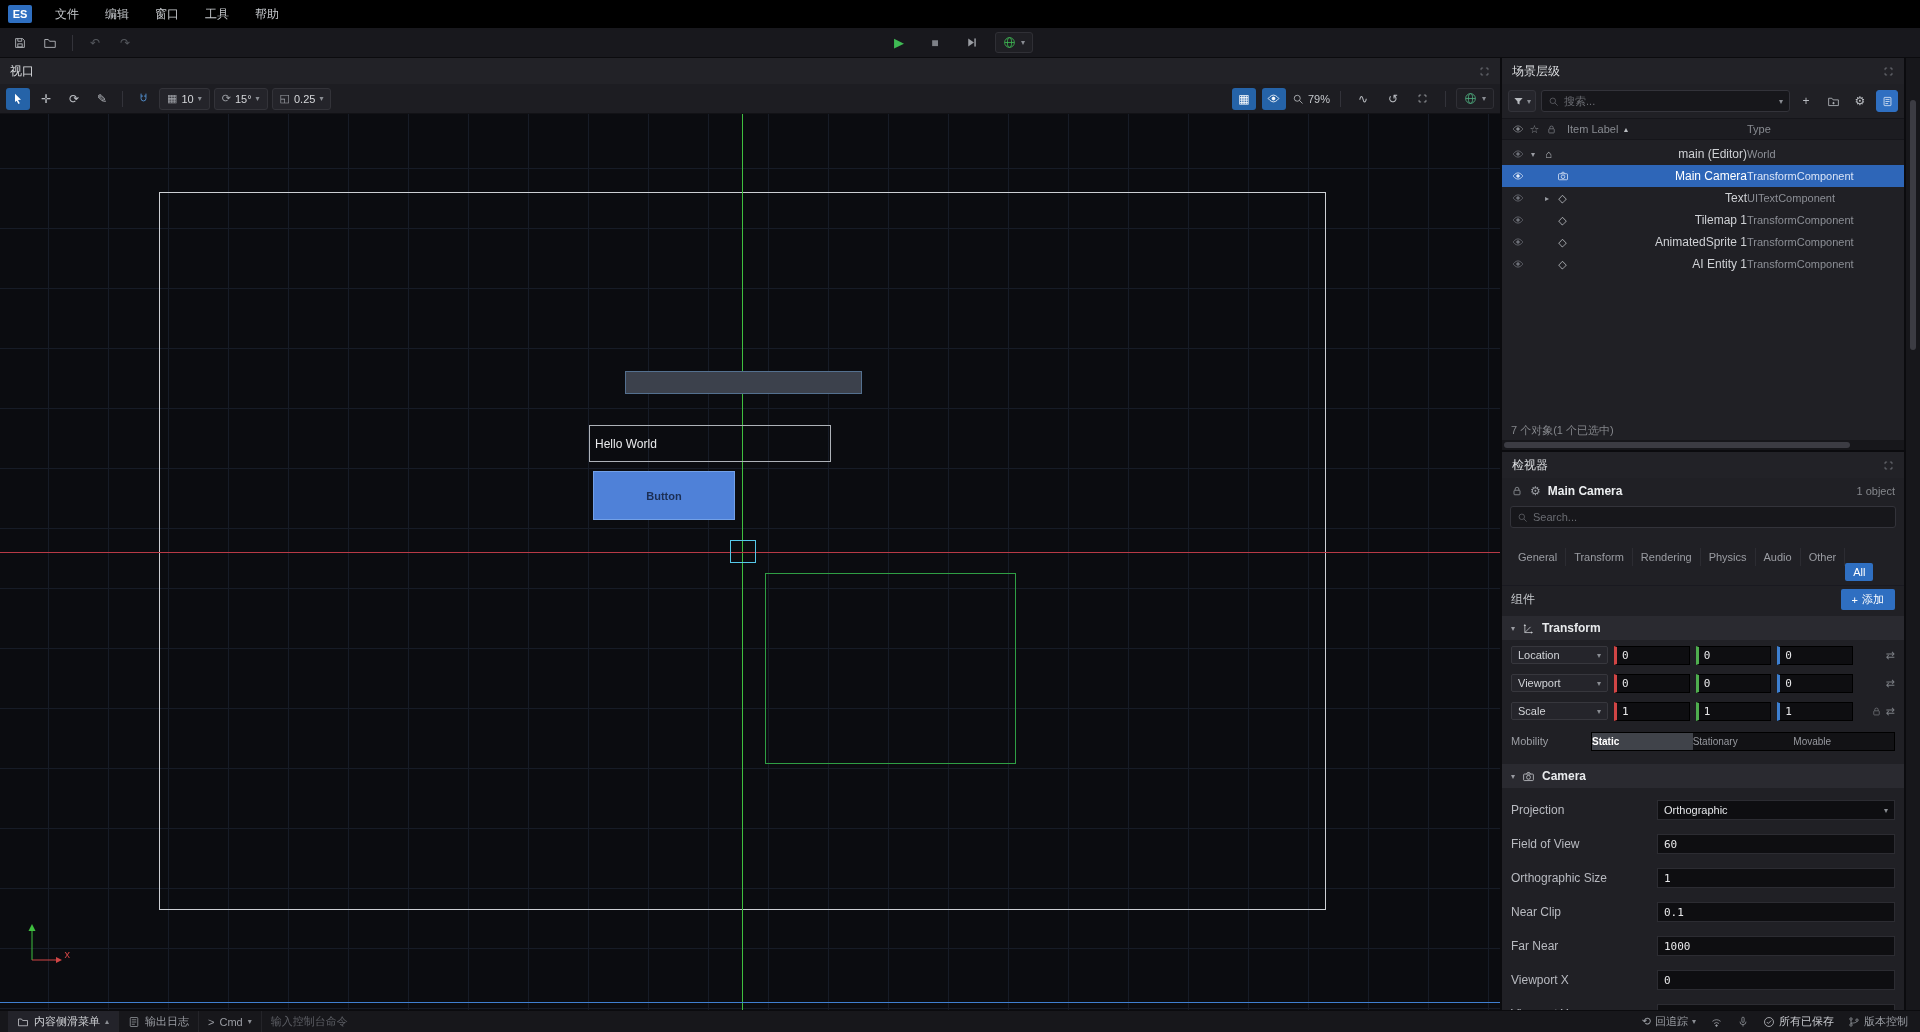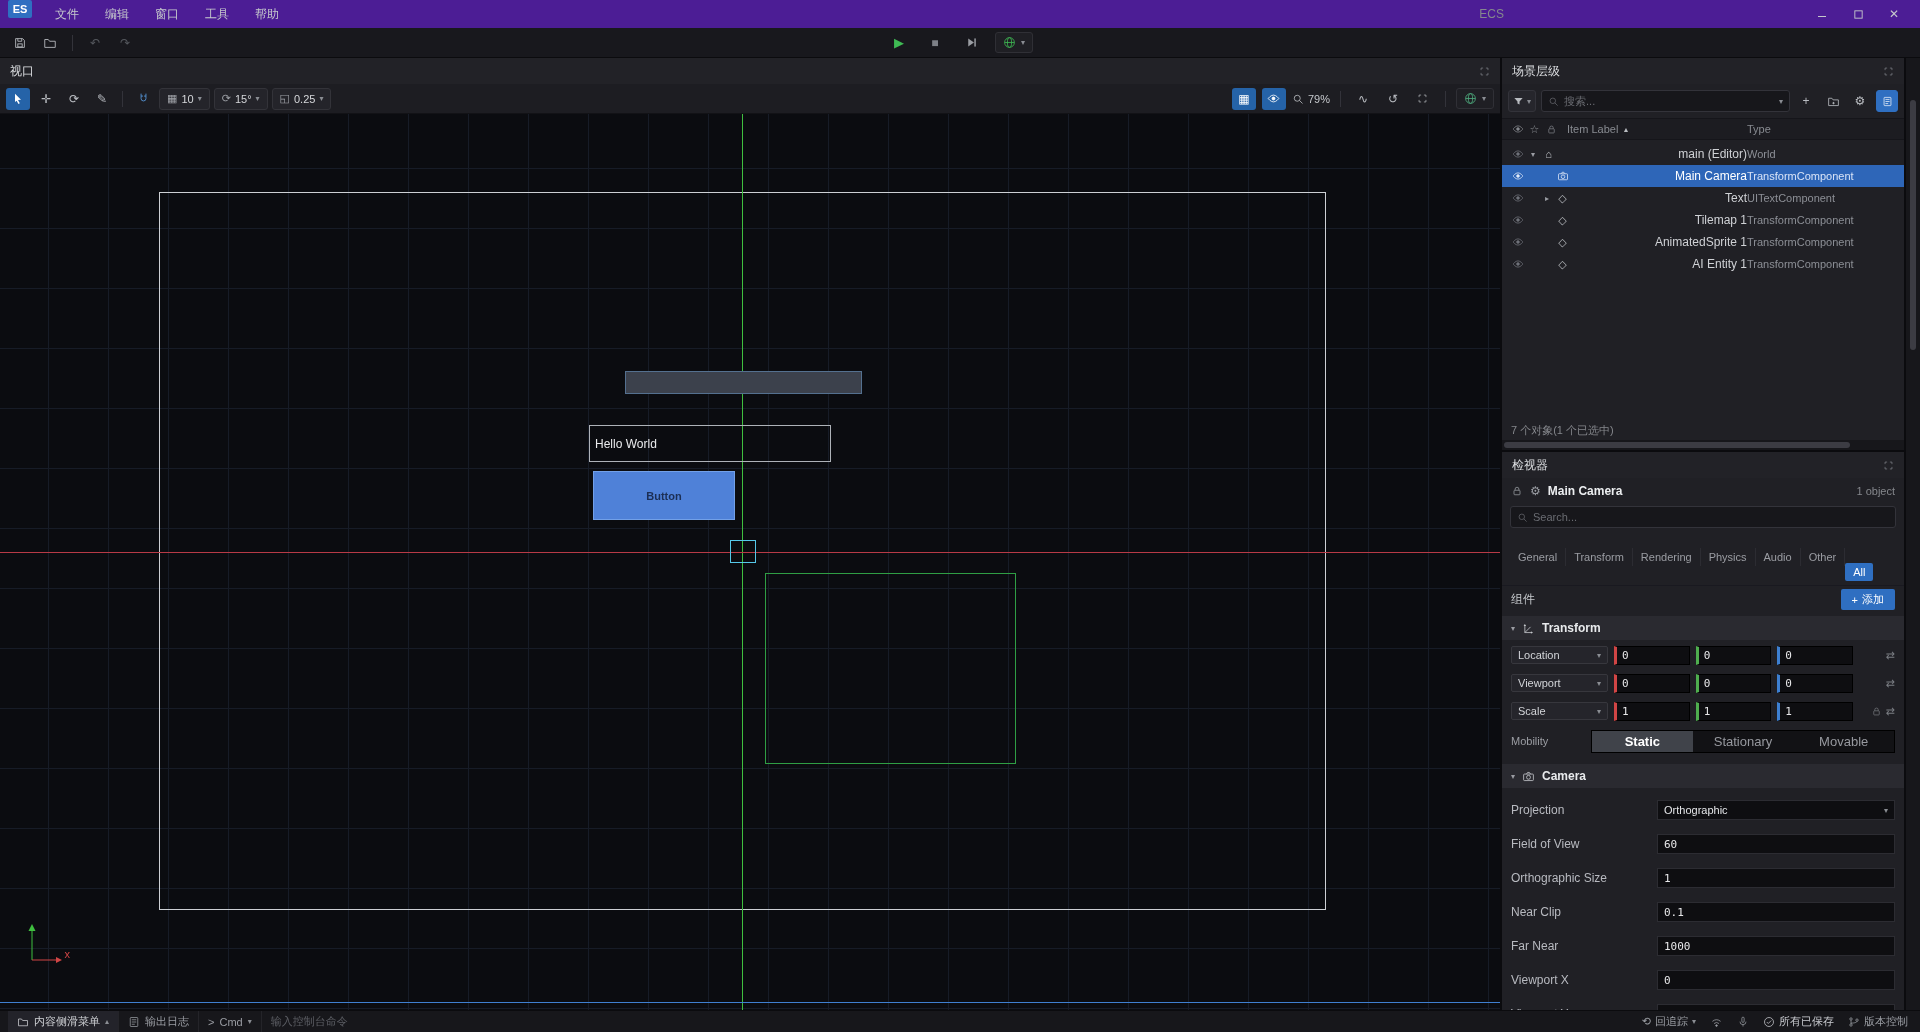--- a/index.html
+++ b/index.html
@@ -3,21 +3,21 @@
 <meta charset="utf-8">
 <style>
   * { box-sizing: border-box; margin:0; padding:0; user-select:none; }
   html,body { width:1920px; height:1032px; overflow:hidden; }
   body { background:#141418; font-family:"Liberation Sans", sans-serif; color:#c8cacd; font-size:12px; }
   .app { display:flex; flex-direction:column; width:100%; height:100%; }
   .ic { display:inline-flex; align-items:center; justify-content:center; line-height:1; }
   svg { display:block; }
 
   
-  .titlebar { height:28px; background:#4c1d95; display:flex; align-items:flex-start; padding:0 8px; flex:none; }
+  .titlebar { height:28px; background:#000000; display:flex; align-items:center; padding:0 8px; flex:none; }
   .logo { width:24px; height:18px; background:#2f6fc1; color:#fff; font-weight:bold; font-size:11px;
           display:flex; align-items:center; justify-content:center; border-radius:2px; margin-right:10px; }
   .menu-item { padding:0 13px; height:100%; display:flex; align-items:center; color:#c5c8cc; font-size:12px; cursor:default; }
   .tb-right { margin-left:auto; display:flex; align-items:center; }
   .ecs-label { color:#85888e; font-size:12px; margin-right:300px; }
   .win-btn { width:36px; height:28px; display:flex; align-items:center; justify-content:center; color:#c5c8cc; font-size:12px; }
 
   
   .toolbar { height:30px; background:#18181d; border-bottom:1px solid #0b0b0e; display:flex; align-items:center;
              padding:0 8px; gap:6px; position:relative; flex:none; }
@@ -132,21 +132,21 @@
              background:#25252b; border:1px solid #37373d; border-radius:2px; padding:2px 6px; font-size:11px; color:#d2d4d8; }
   .num-field { flex:1; min-width:0; height:19px; background:#0e0e11; border:1px solid #000; color:#e8e8ea;
                font-family:"DejaVu Sans Mono", monospace; font-size:11px; padding:0 5px; outline:none; }
   .num-field.bx { border-left:3px solid #d04545; }
   .num-field.by { border-left:3px solid #4fae4f; }
   .num-field.bz { border-left:3px solid #3d7fd0; }
   .t-end { width:36px; flex:none; display:flex; align-items:center; justify-content:flex-end; gap:4px; color:#7a7d83; font-size:11px; }
   .mob-row { height:26px; display:flex; align-items:center; gap:6px; padding:0 9px; flex:none; margin-top:4px; }
   .mob-label { width:74px; flex:none; color:#9b9da3; font-size:11px; }
   .segmented { flex:1; display:flex; background:#121215; border:1px solid #000; }
-  .seg { flex:1; text-align:center; padding:3px 0; font-size:13px; color:#97999f; }
+  .seg { flex:1; text-align:left; padding:3px 0; font-size:10px; color:#97999f; }
   .seg.active { background:#40434a; color:#fff; font-weight:bold; }
   .p-row { height:24px; display:flex; align-items:center; padding:0 9px; margin-top:10px; flex:none; }
   .p-label { flex:1; color:#b8bac0; font-size:12px; }
   .p-field { width:238px; flex:none; height:20px; background:#0e0e11; border:1px solid #2c2c32; color:#e8e8ea;
              font-family:"DejaVu Sans Mono", monospace; font-size:11px; padding:0 6px; outline:none; }
   .p-select { width:238px; flex:none; height:20px; background:#0e0e11; border:1px solid #2c2c32; color:#e4e6e9;
               font-size:11px; padding:0 6px; display:flex; align-items:center; }
   .p-select .caret { margin-left:auto; }
 
   
@@ -165,40 +165,20 @@
 
 <div class="app">
 
   <div class="titlebar">
     <div class="logo">ES</div>
     <div class="menu-item">文件</div>
     <div class="menu-item">编辑</div>
     <div class="menu-item">窗口</div>
     <div class="menu-item">工具</div>
     <div class="menu-item">帮助</div>
-    <div class="tb-right">
-      <span class="ecs-label">ECS</span>
-      <div class="win-btn">
-        <span class="ic">
-            <svg width="12" height="12" viewBox="0 0 12 12">
-              <path d="M2 8.5h8" stroke="currentColor" fill="none"></path>
-            </svg>
-          </span>
-      </div>
-      <div class="win-btn">
-        <span class="ic">
-            <svg width="11" height="11" viewBox="0 0 12 12">
-              <rect x="2" y="2" width="8" height="8" stroke="currentColor" fill="none"></rect>
-            </svg>
-          </span>
-      </div>
-      <div class="win-btn">
-        <span class="ic">✕</span>
-      </div>
-    </div>
   </div>
 
   <div class="toolbar">
     <div class="tbtn">
       <span class="ic">
           <svg width="14" height="14" viewBox="0 0 16 16" stroke="currentColor" fill="none">
             <path d="M3 3h8l2 2v8H3z"></path>
             <rect x="5.5" y="9" width="5" height="3.5"></rect>
             <path d="M5.5 3v3h4.5V3"></path>
           </svg>

